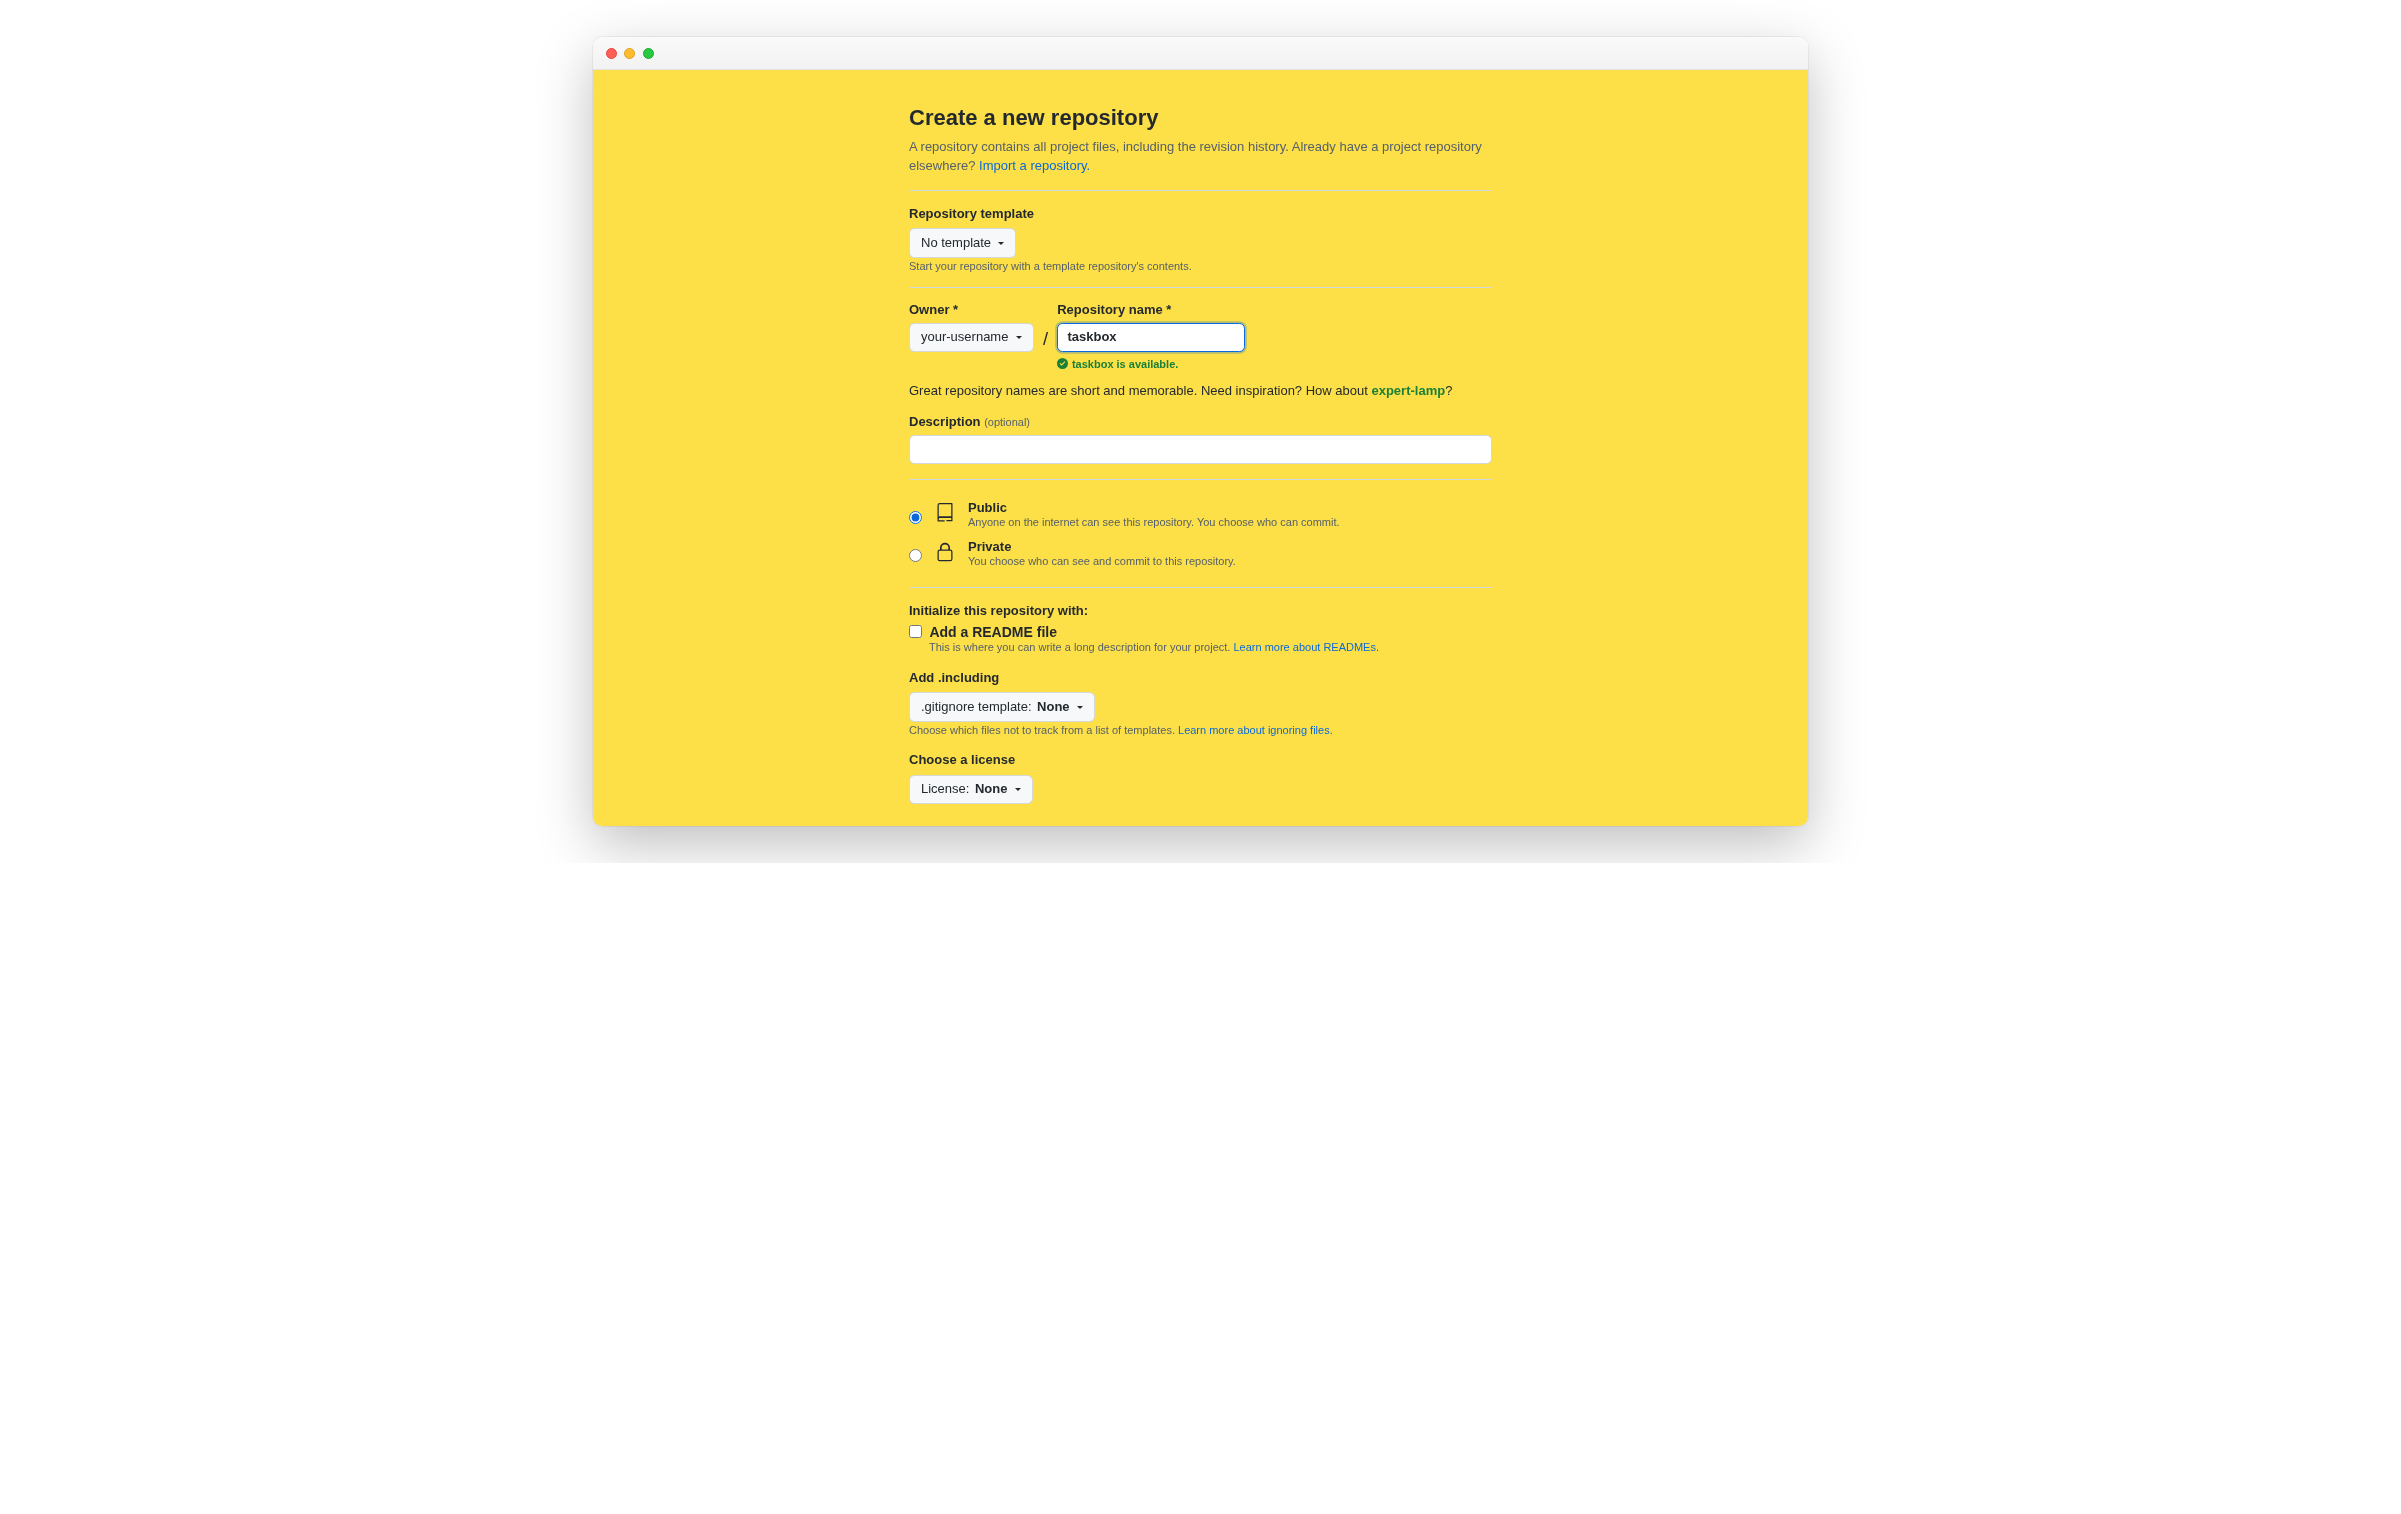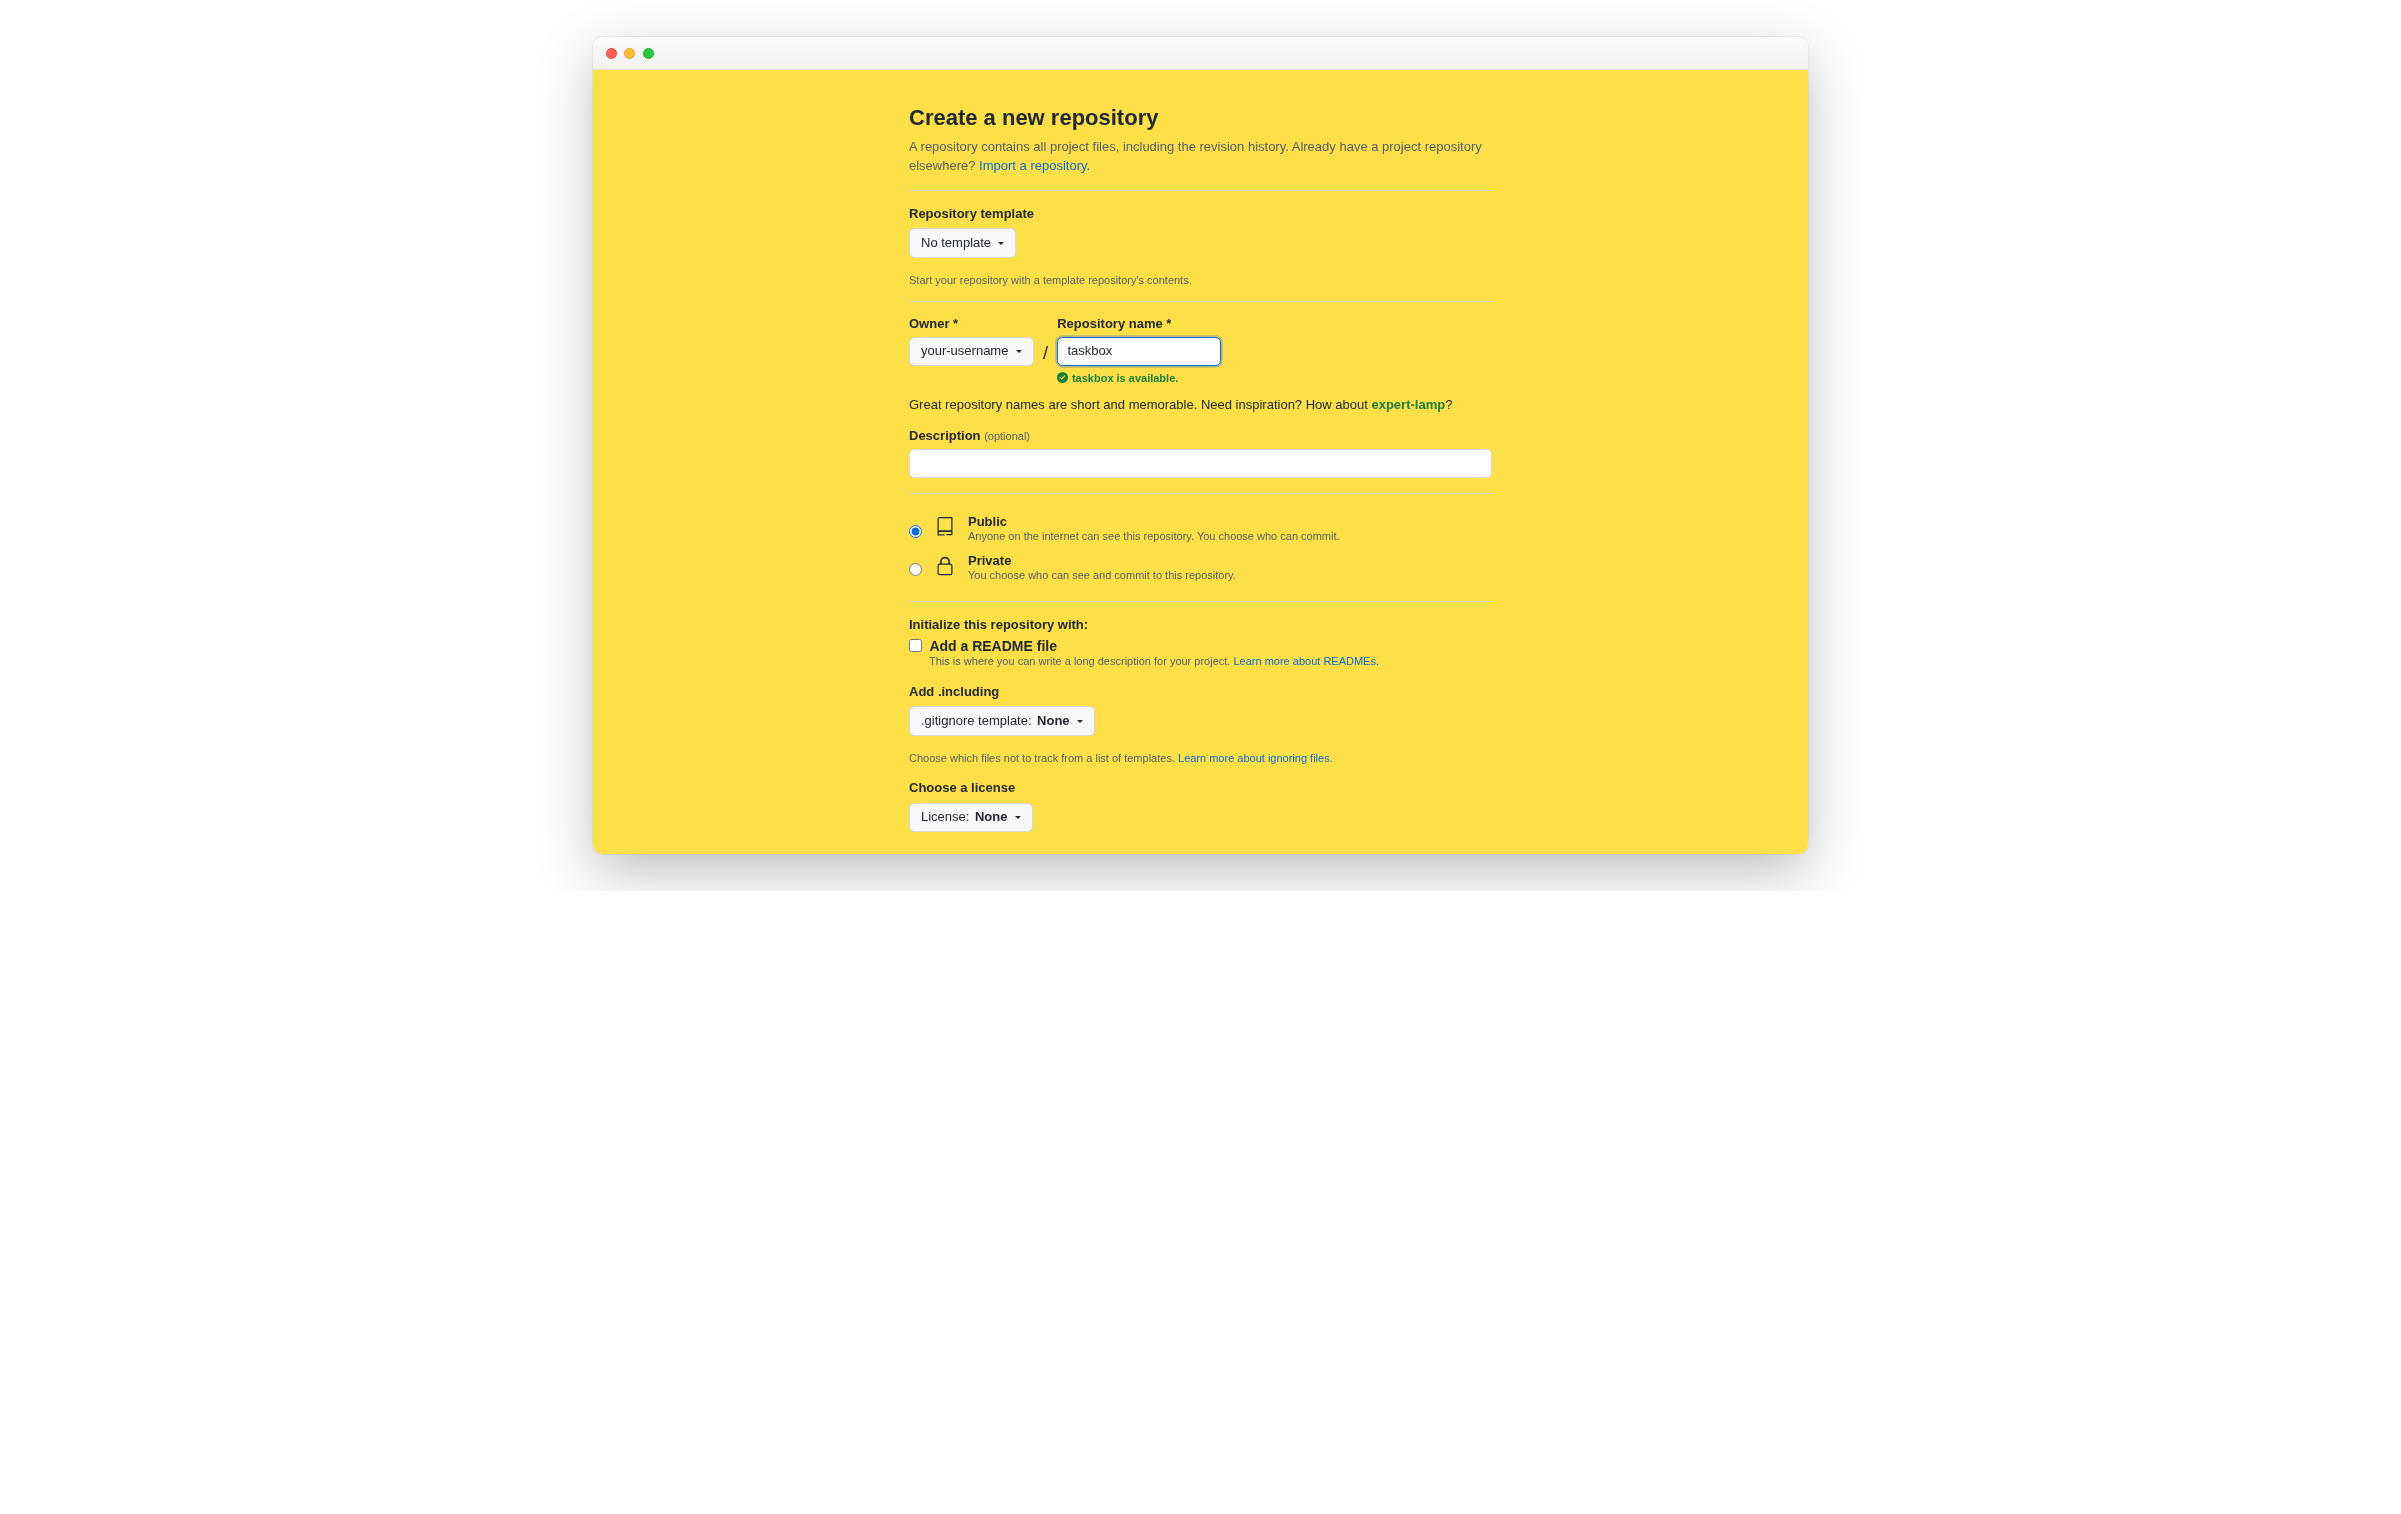--- a/index.html
+++ b/index.html
@@ -79,21 +79,21 @@
   .btn .caret {
     width: 0; height: 0;
     border-left: 3.7px solid transparent;
     border-right: 3.7px solid transparent;
     border-top: 3.7px solid #24292f;
     margin-left: 1.8px;
   }
   .hint {
     font-size: 11px;
     color: #57606a;
-    margin-top: 16px;
+    margin-top: 2px;
   }
   .owner-row {
     display: flex;
     align-items: flex-start;
     gap: 9.2px;
     margin-top: 5.5px;
   }
   .owner-col .section-label,
   .name-col .section-label { margin-bottom: 5.5px; display:block; }
   .slash {
@@ -106,21 +106,21 @@
     border-radius: 5.5px;
     background: #fff;
     color: #24292f;
     line-height: 18.4px;
   }
   .text-input.focus {
     border: 0.9px solid #0969da;
     box-shadow: 0 0 0 1.8px rgba(9,105,218,0.3);
     outline: none;
   }
-  .name-col .text-input { width: 164px; }
+  .name-col .text-input { width: 188px; font-weight: bold; }
   .availability {
     font-size: 11px;
     font-weight: 600;
     color: #1a7f37;
     margin-top: 5.5px;
     display: flex;
     align-items: center;
     gap: 3.7px;
   }
   .check-icon {

